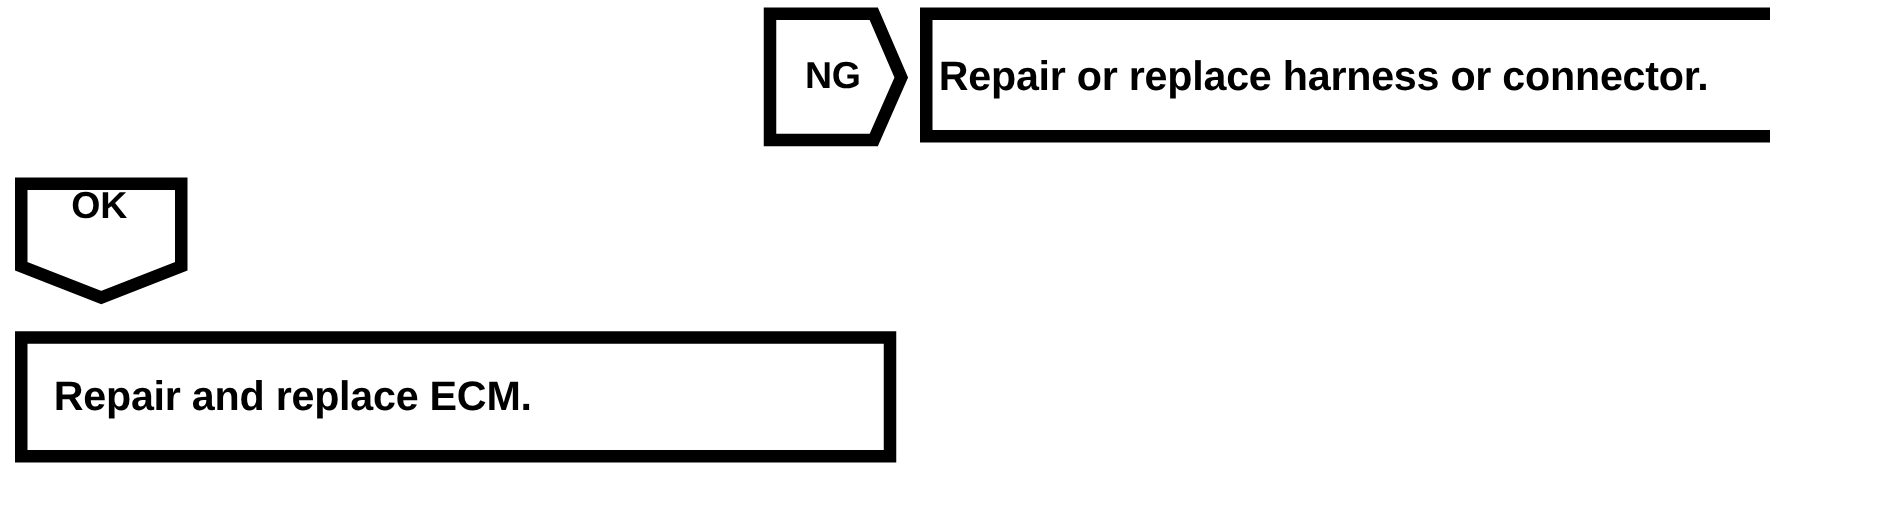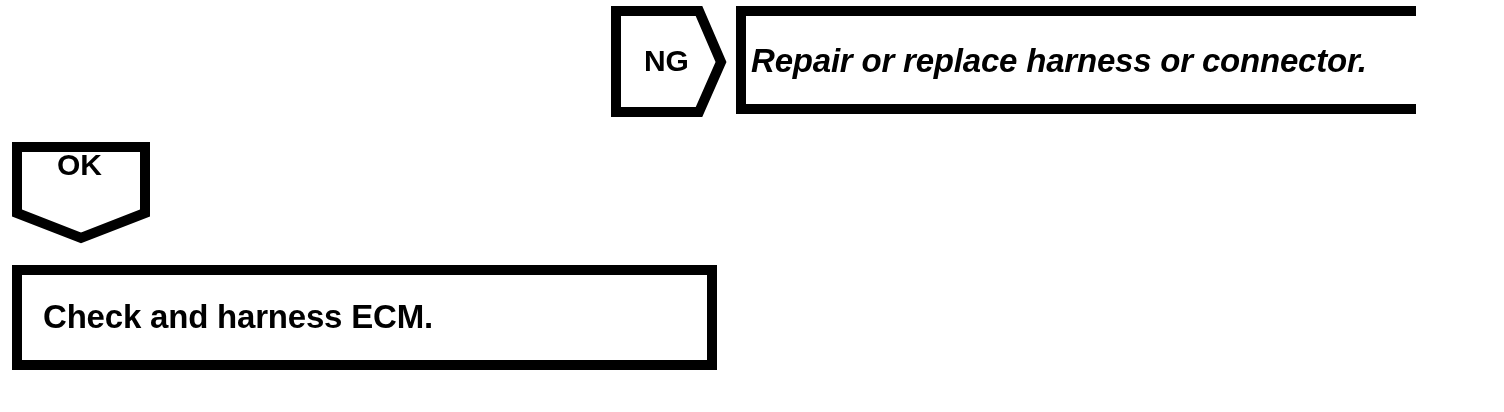--- a/index.html
+++ b/index.html
@@ -33,21 +33,21 @@
     letter-spacing: -0.2px;
   }
   .label-text {
     font-size: 30px;
   }
   .body-text {
     font-size: 33px;
   }
   #ng-label { left: 644px; top: 46px; }
   #ok-label { left: 57px; top: 150px; }
-  #repair-text { left: 751px; top: 44px; font-style: italic; }
+  #repair-text { left: 751px; top: 44px; }
   #ecm-text   { left: 43px;  top: 300px; }
 </style>
 </head>
 <body>
 
 <div id="diagram-root">
 
   <svg class="shape-layer" viewBox="0 0 1504 412">
 
     <polygon points="616,11 699,11 721,62 699,112 616,112" fill="#ffffff" stroke="#000000" stroke-width="10" stroke-linejoin="miter"></polygon>
@@ -59,15 +59,15 @@
     <rect x="17" y="270" width="695" height="95" fill="#ffffff" stroke="#000000" stroke-width="10"></rect>
 
   </svg>
 
   <div class="node-text label-text" id="ng-label">NG</div>
 
   <div class="node-text body-text" id="repair-text">Repair or replace harness or connector.</div>
 
   <div class="node-text label-text" id="ok-label">OK</div>
 
-  <div class="node-text body-text" id="ecm-text">Check and harness ECM.</div>
+  <div class="node-text body-text" id="ecm-text">Repair and replace ECM.</div>
 
 </div>
 
 </body></html>

